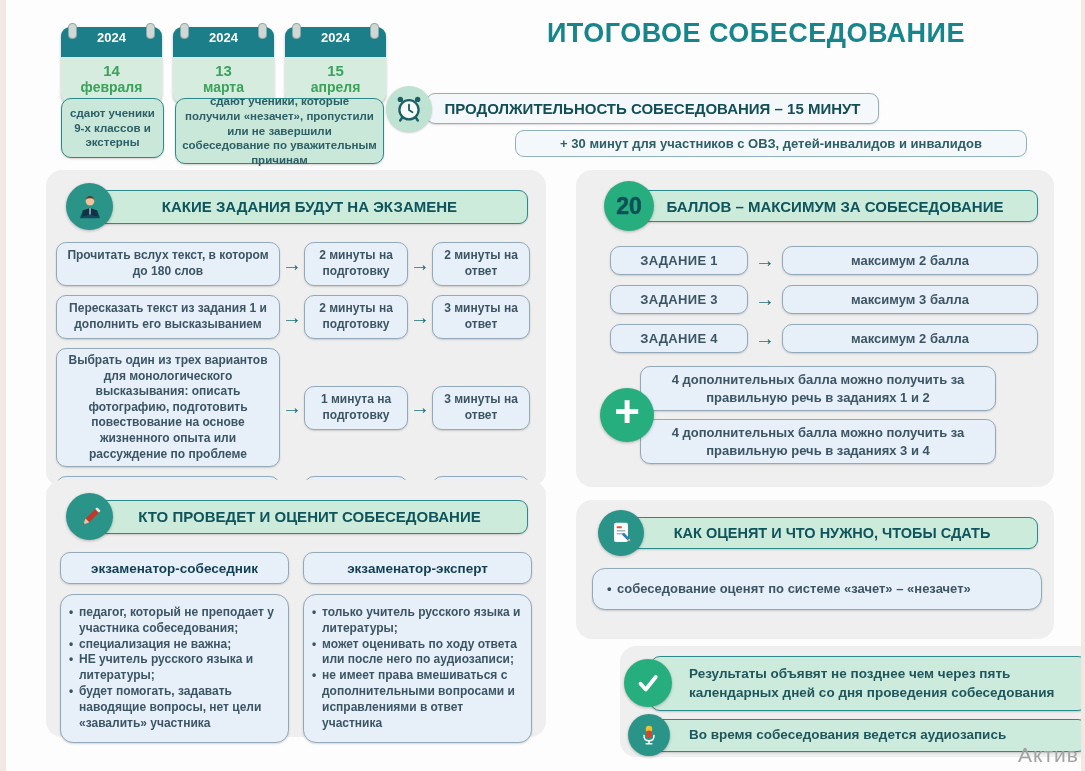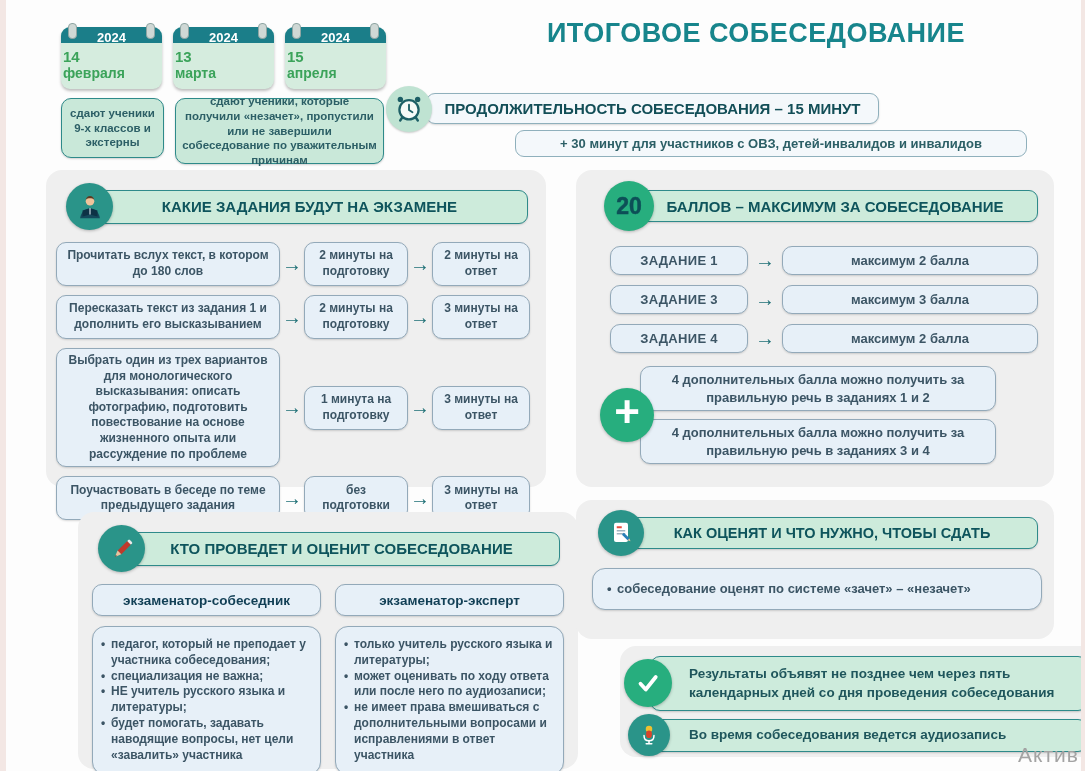--- a/index.html
+++ b/index.html
@@ -5,25 +5,25 @@
   * { margin:0; padding:0; box-sizing:border-box; }
   html,body { background:#fff; }
   body { font-family:"Liberation Sans","DejaVu Sans",sans-serif; }
   .page { position:relative; width:1085px; height:771px; background:#fdfdfd; overflow:hidden;
           border-left:6px solid #f3e7e4; border-right:4px solid #f3e7e4; }
 
   
   .calendars { position:absolute; left:55px; top:27px; display:flex; gap:11px; }
   .cal-card { width:101px; border-radius:9px; box-shadow:0 2px 3px rgba(0,0,0,.25); background:#D5ECDE; }
   .cal-header { position:relative; background:#1B7E89; color:#fff; font-weight:bold; font-size:13px;
-                text-align:center; height:16px; line-height:22px; border-radius:9px 9px 0 0; }
+                text-align:center; height:30px; line-height:22px; border-radius:9px 9px 0 0; }
   .cal-header::before, .cal-header::after { content:""; position:absolute; top:-4px; width:7px; height:14px;
                 border-radius:4px; background:#cfd8d5; border:1px solid #8fa5a3; }
   .cal-header::before { left:7px; } .cal-header::after { right:7px; }
-  .cal-body { color:#3BA35A; font-weight:bold; padding:5px 2px 8px; border-radius:0 0 9px 9px; }
+  .cal-body { color:#3BA35A; font-weight:bold; text-align:center; padding:5px 2px 8px; border-radius:0 0 9px 9px; }
   .cal-day { font-size:15px; } .cal-month { font-size:14px; }
 
   .note-box { position:absolute; background:#C9E8D9; border:1.5px solid #2E8A8A; border-radius:10px;
               color:#2C5F66; font-size:11.5px; font-weight:bold; text-align:center;
               display:flex; align-items:center; justify-content:center; padding:4px 6px; line-height:1.3;
               box-shadow:0 1px 2px rgba(0,0,0,.18); }
   .note-1 { left:55px; top:98px; width:103px; height:60px; }
   .note-2 { left:169px; top:98px; width:209px; height:66px; }
 
   
@@ -38,21 +38,21 @@
                    color:#124E57; font-size:15px; font-weight:800; box-shadow:0 1px 2px rgba(0,0,0,.15); }
   .duration-extra { position:absolute; left:509px; top:130px; width:512px; height:27px;
                     background:#F4F8FB; border:1.5px solid #8FB0BC; border-radius:9px;
                     display:flex; align-items:center; justify-content:center;
                     color:#2C5F66; font-size:13px; font-weight:bold; }
 
   
   .panel { position:absolute; background:#EFEFEF; border-radius:16px; }
   .panel-tasks     { left:40px;  top:170px; width:500px; height:317px; }
   .panel-points    { left:570px; top:170px; width:478px; height:317px; }
-  .panel-examiners { left:40px;  top:512px; width:500px; height:257px;margin-left:32px; }
+  .panel-examiners { left:40px;  top:480px; width:500px; height:257px; }
   .panel-grading   { left:570px; top:500px; width:478px; height:139px; }
   .panel-footer    { left:570px; top:646px; width:478px; height:111px;margin-left:44px; }
 
   .section-header { display:flex; align-items:center; }
   .icon-circle { border-radius:50%; display:flex; align-items:center; justify-content:center;
                  z-index:2; flex-shrink:0; box-shadow:0 1px 3px rgba(0,0,0,.25); }
   .icon-teal { background:#2A9489; }
   .header-pill { flex:1; background:#CDEBDB; border:1.5px solid #2E8A8A; border-radius:9px;
                  color:#0E545C; font-weight:800; font-size:15px; text-align:center;
                  height:34px; display:flex; align-items:center; justify-content:center;

